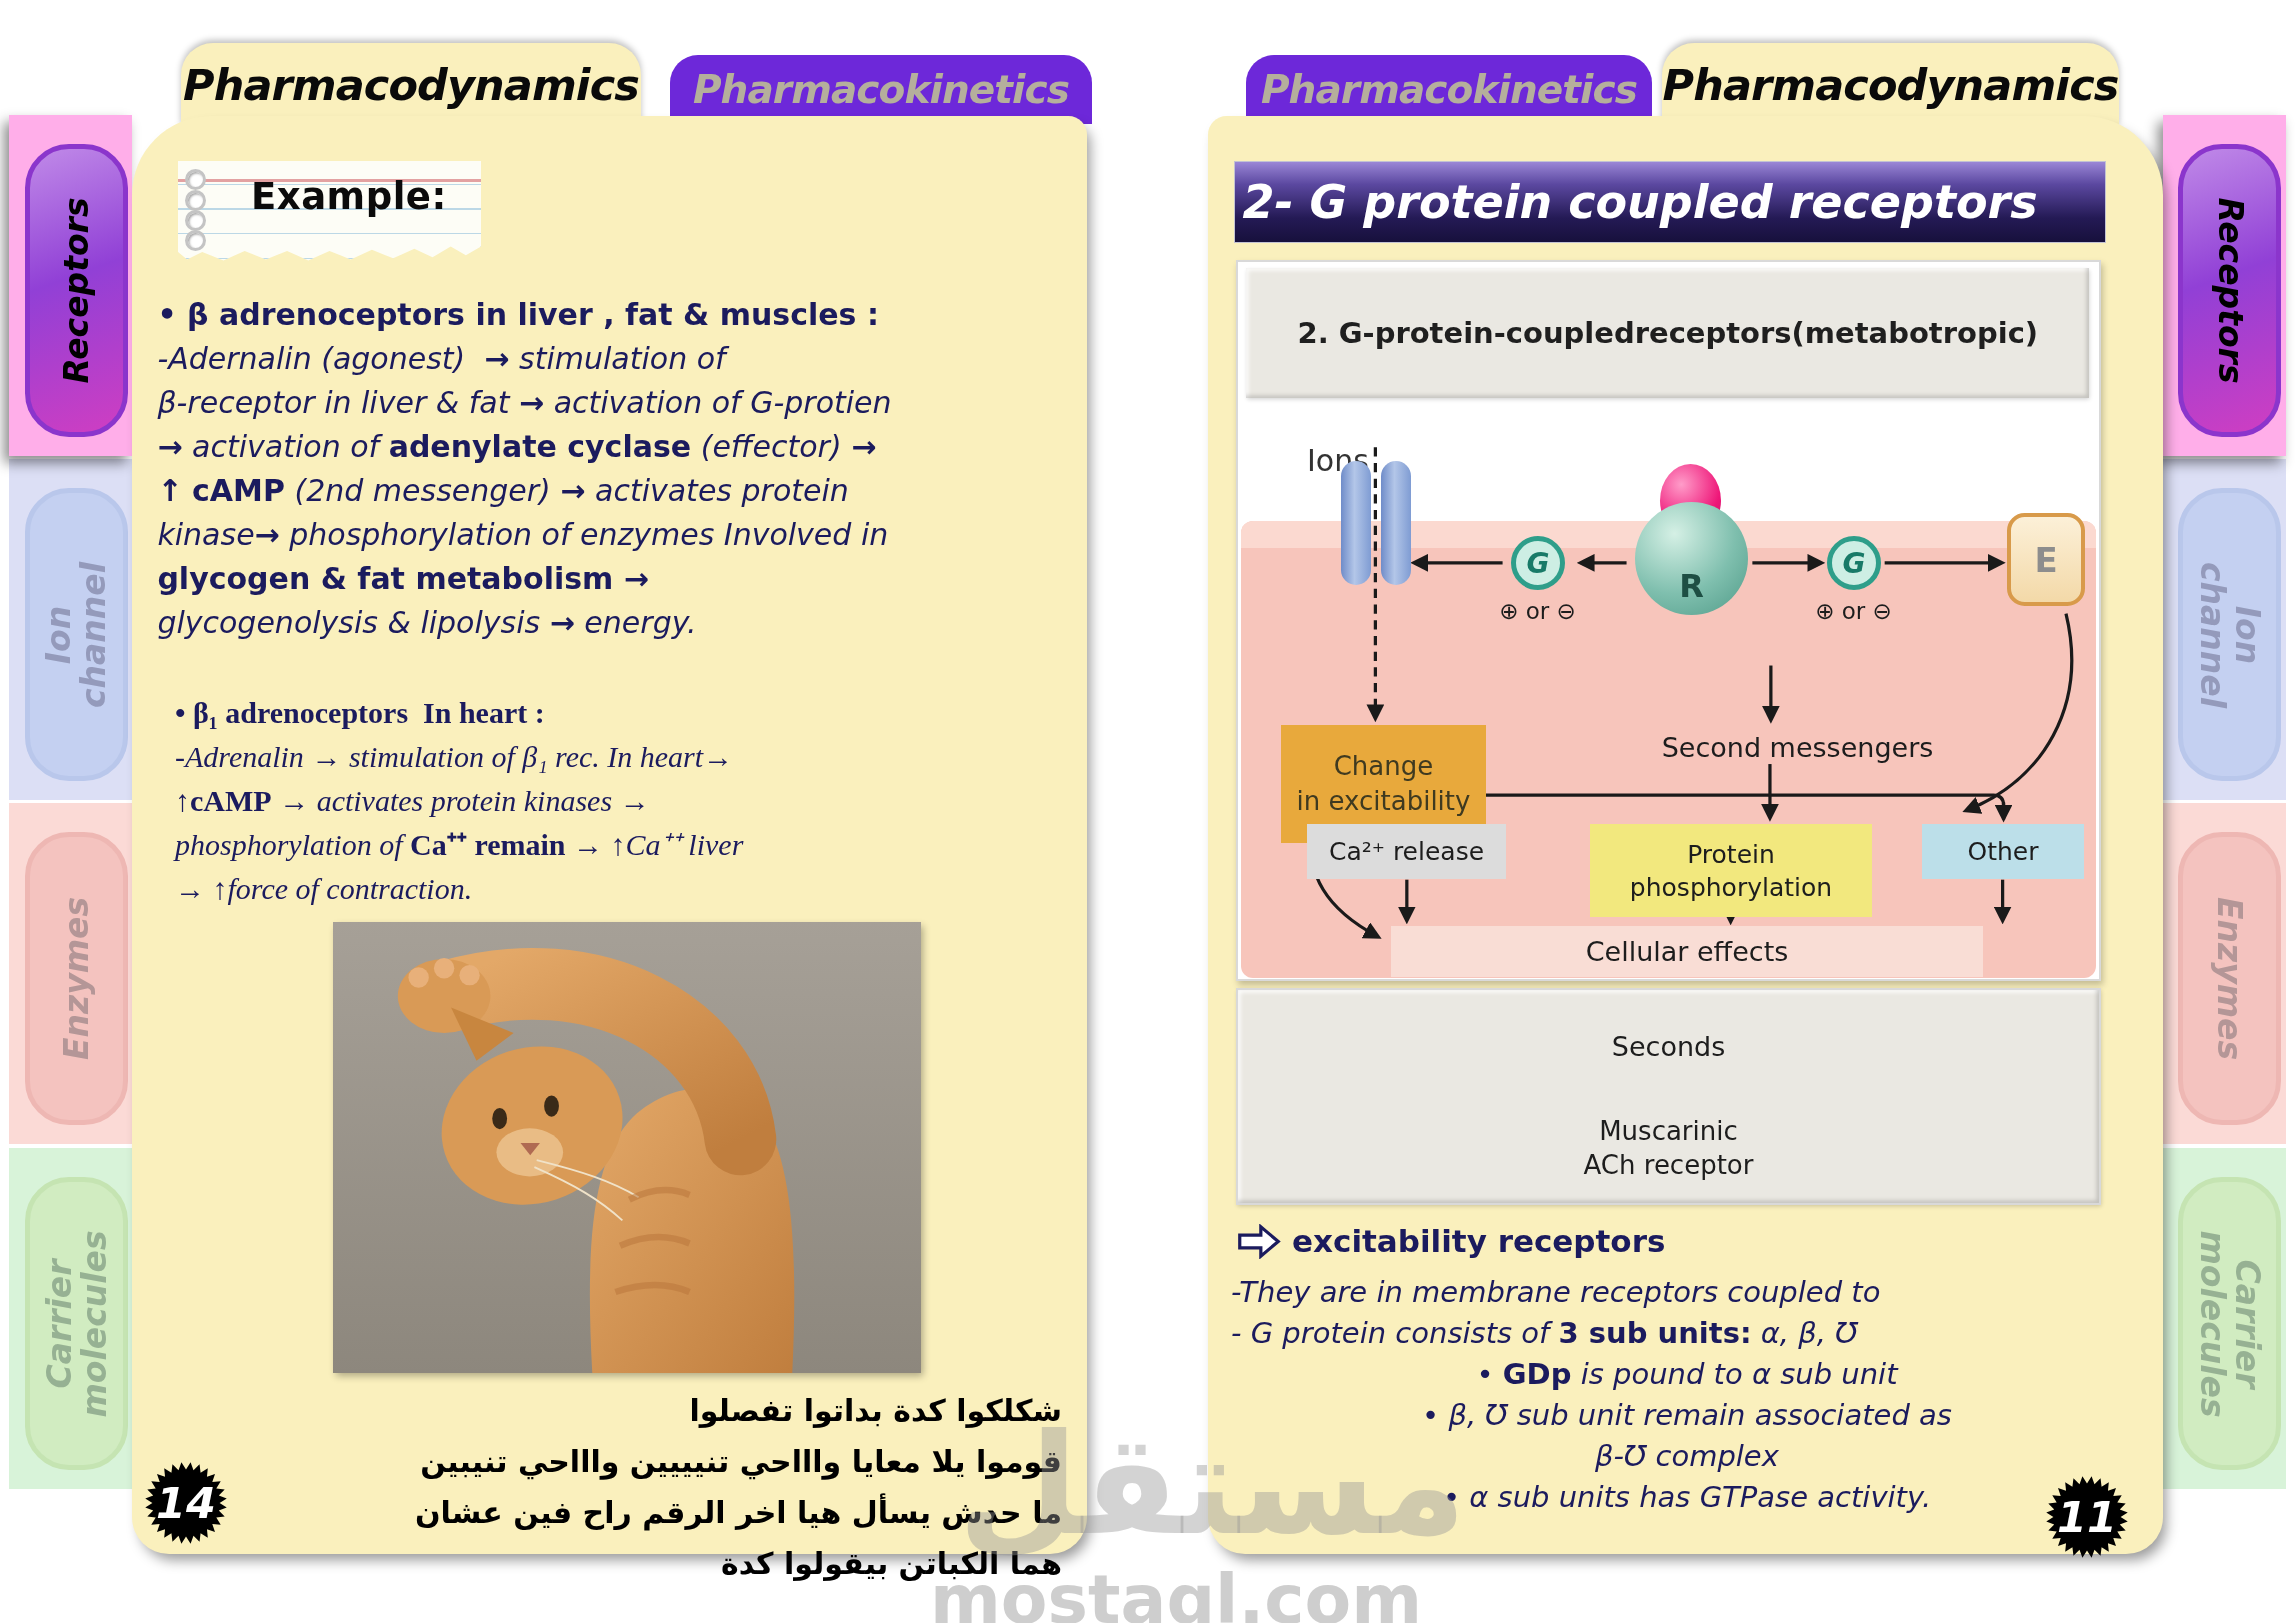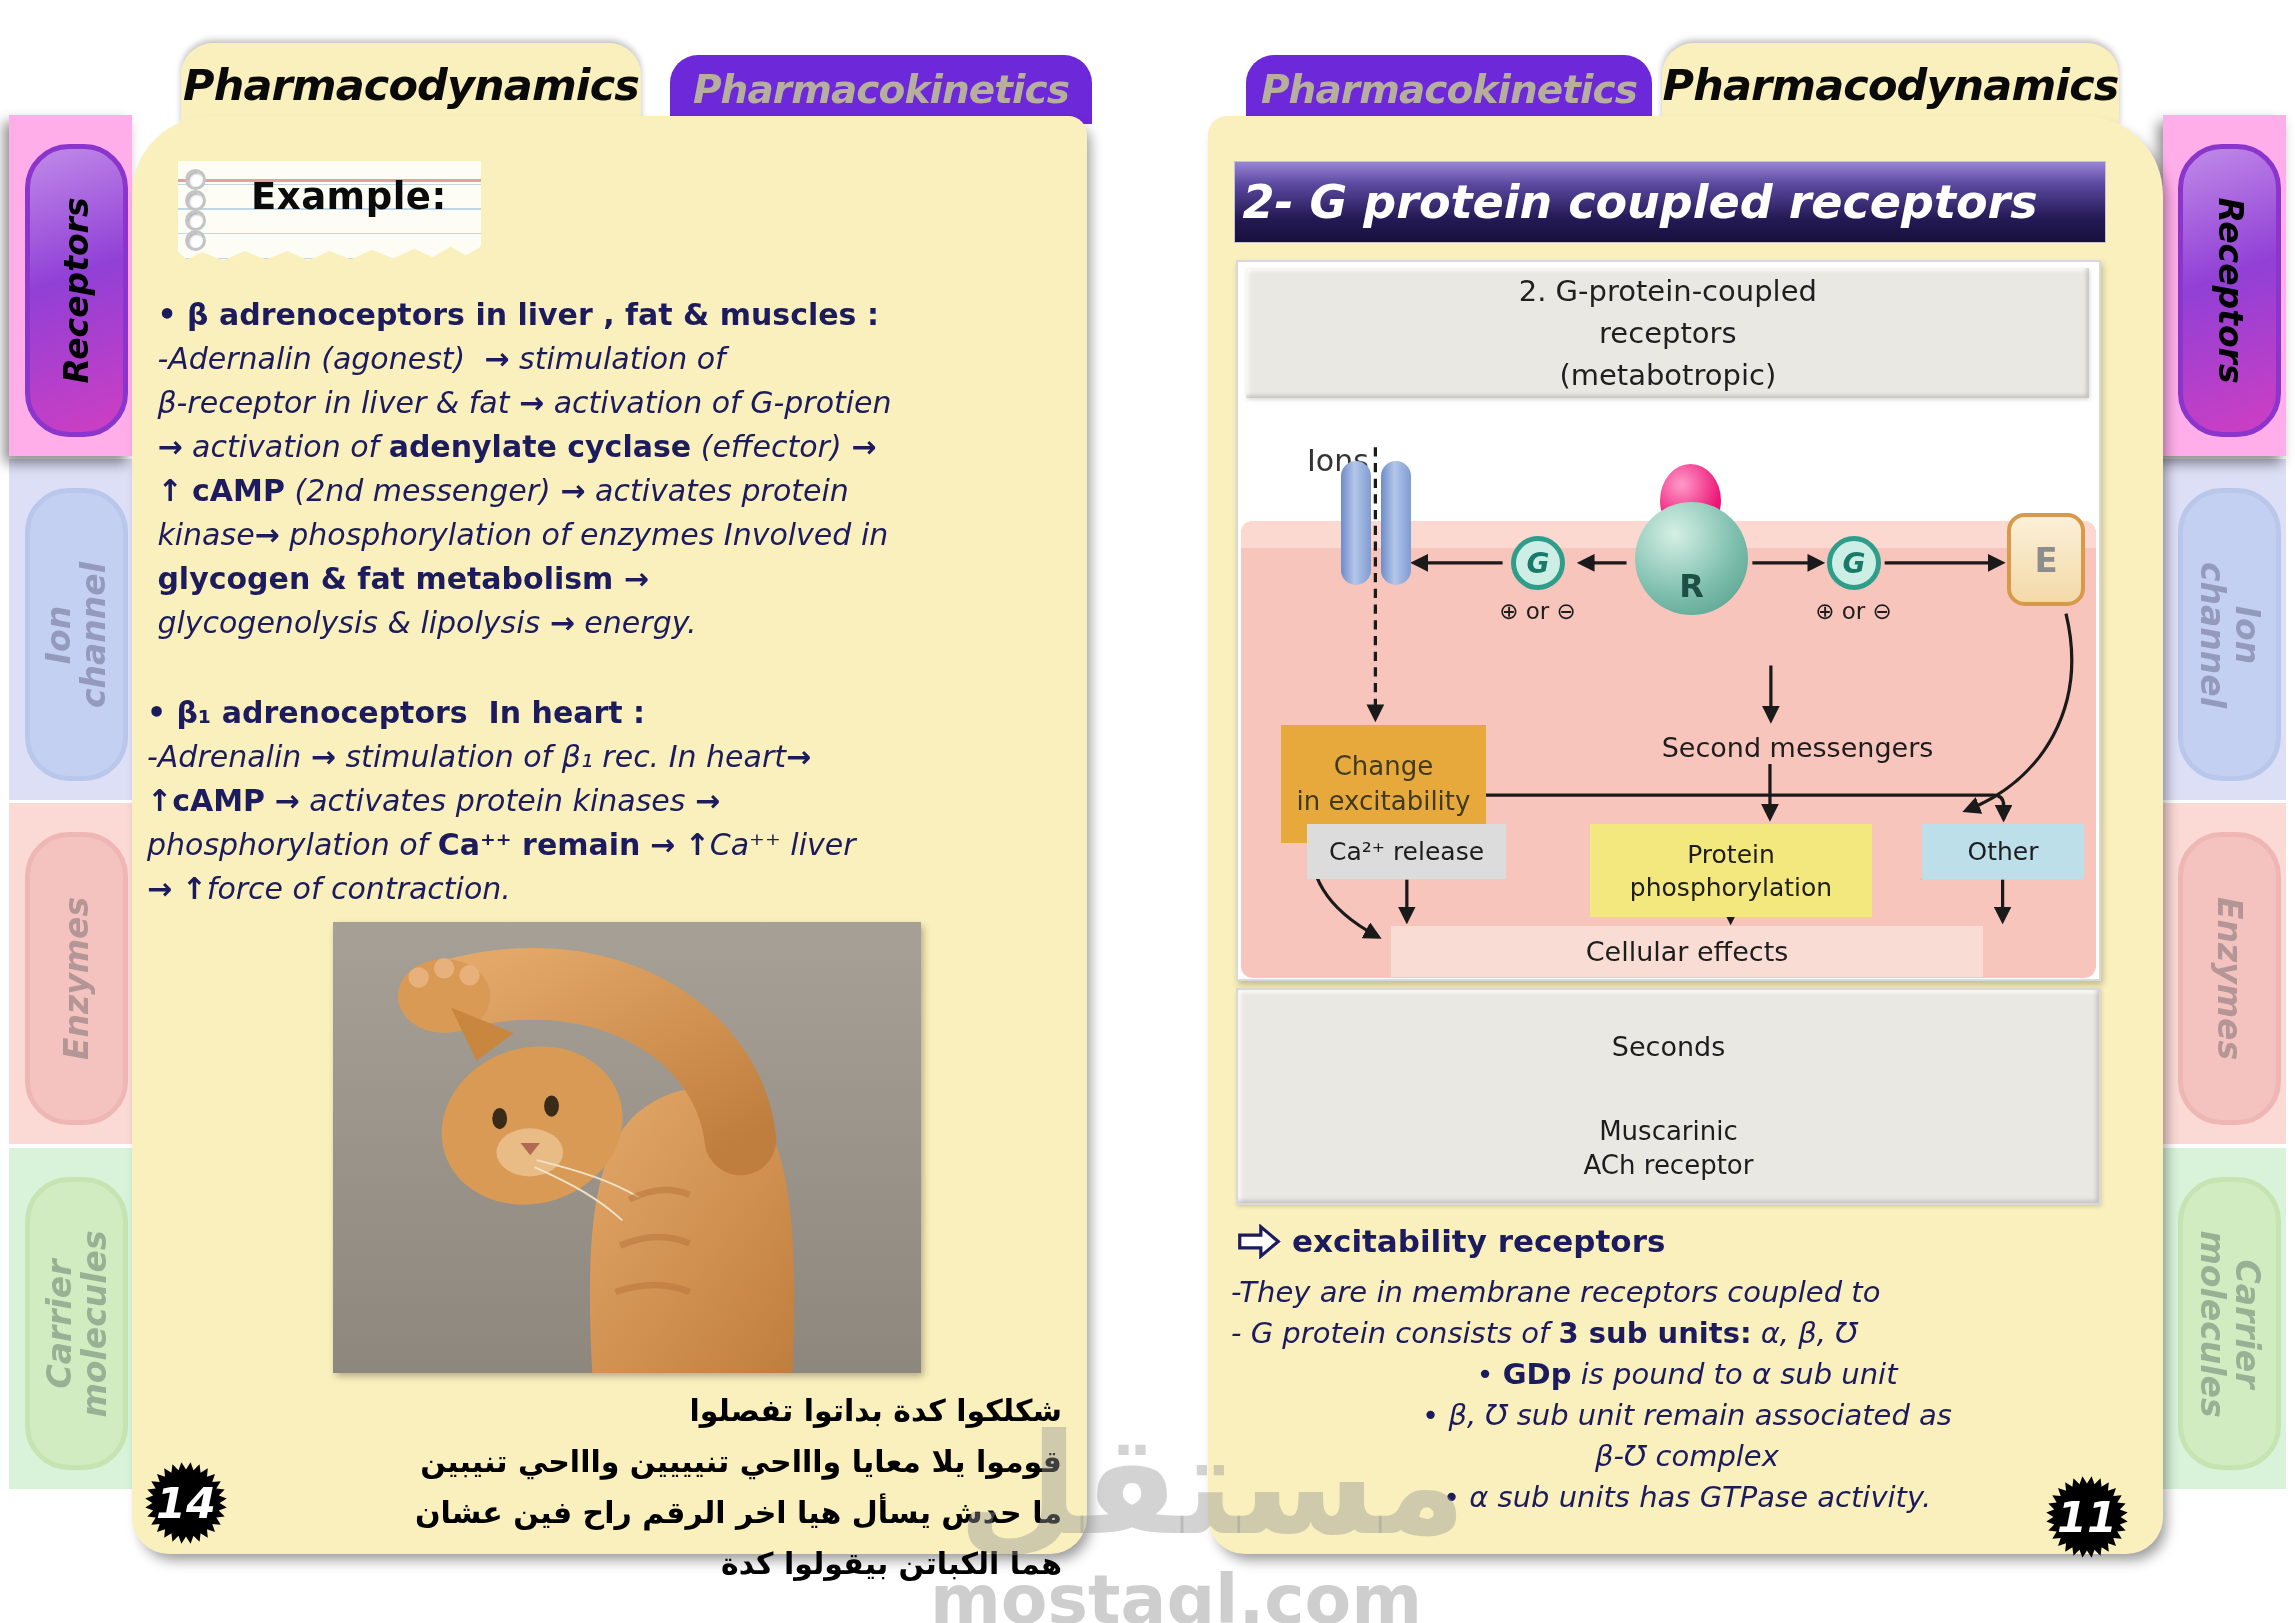--- a/index.html
+++ b/index.html
@@ -61,21 +61,21 @@
           57% 92%,50% 84%,43% 93%,36% 84%,29% 92%,22% 84%,15% 93%,8% 85%,3% 92%,0 85%);}
   .note-text{position:absolute;left:73px;top:14px;font-size:37px;font-weight:800;color:#0b0b0b;
         font-style:normal;letter-spacing:0.5px;}
   .hole{position:absolute;width:15px;height:15px;border-radius:50%;background:#fff;
         border:3.2px solid #c4c4c4;box-shadow:inset 1.4px 1.4px 2.3px rgba(0,0,0,.35);}
 
   
   .body-text{position:absolute;color:#1b1b5e;font-size:30px;line-height:44px;
         font-style:italic;font-weight:500;}
   #p1{left:25.4px;top:177px;width:923px;}
-  #p2{left:15px;top:575px;width:923px;}
+  #p2{left:43px;top:575px;width:923px;font-family:Liberation Serif, serif;}
   .rich-line{white-space:pre-wrap;}
   .rich-line.align-center{text-align:center;}
   .rich-line.align-right{text-align:right;}
   .seg-b{font-style:normal;font-weight:800;}
 
   
   .cat{position:absolute;left:201px;top:806px;width:588px;height:451px;
        box-shadow:2.8px 3.7px 7.4px rgba(0,0,0,.3);}
 
   
@@ -94,22 +94,22 @@
   .banner{position:absolute;left:26px;top:45px;width:872px;height:82px;
       background:linear-gradient(180deg,#9a86d6 0%,#5b48a0 28%,#241a55 70%,#17103c 100%);
       border:1.9px solid #c3c3d3;color:#fff;display:flex;align-items:center;
       font-style:italic;font-weight:600;font-size:46px;padding-left:7.4px;box-sizing:border-box;}
 
   .diagram-panel{position:absolute;left:28px;top:144px;width:865px;height:721px;background:#fff;
       border:2.3px solid #d9d9d9;box-shadow:1.9px 3.7px 6.5px rgba(0,0,0,.22);box-sizing:border-box;}
   .bevel{box-shadow:inset -2.3px -2.3px 4.2px rgba(0,0,0,.18),inset 2.3px 2.3px 4.2px rgba(255,255,255,.95),
       1.4px 2.3px 4.2px rgba(0,0,0,.18);}
   .gray-head{position:absolute;left:8.3px;top:5.6px;width:843px;height:130px;background:#EAE8E2;
-      display:flex;flex-direction:column;align-items:center;justify-content:center;
-      font-size:29px;line-height:42px;font-weight:400;color:#1f1f1f;text-align:center;}
+      display:flex;flex-direction:row;align-items:center;justify-content:center;
+      font-size:29px;line-height:42px;font-weight:700;color:#1f1f1f;text-align:center;}
   .ions-label{position:absolute;left:69px;top:149px;font-size:30px;color:#333;margin-top:32px;}
   .membrane{position:absolute;left:2.8px;top:259px;width:855px;height:457px;background:#F7C5BB;
       border-radius:12px;}
   .membrane::before{content:"";position:absolute;left:0;top:0;right:0;height:27px;
       background:#FBD9D0;border-radius:12px 12px 0 0;}
   .pill{position:absolute;top:199px;width:30px;height:124px;border-radius:15px;
       background:linear-gradient(90deg,#6f8cc9,#b3c6e8 45%,#7f9cd3);}
   #pill1{left:103px;} #pill2{left:143px;}
   .r-sphere{position:absolute;left:397px;top:240px;width:113px;height:113px;border-radius:50%;
       background:radial-gradient(circle at 35% 28%,#d5f0e5,#7fbfae 55%,#4f9a87);

